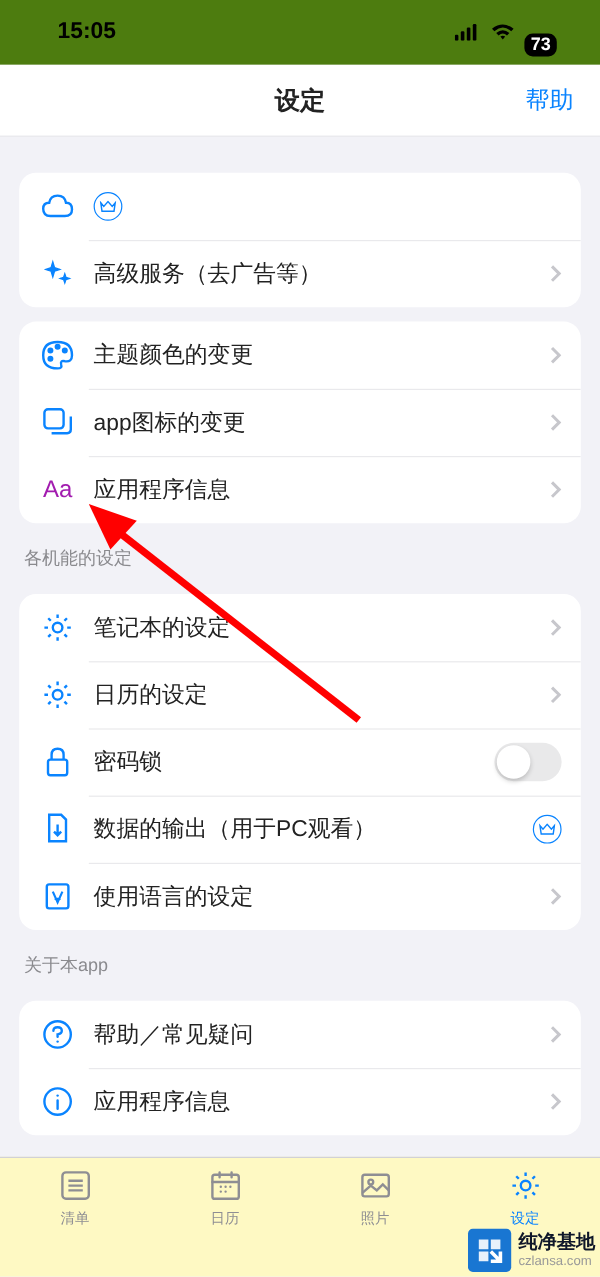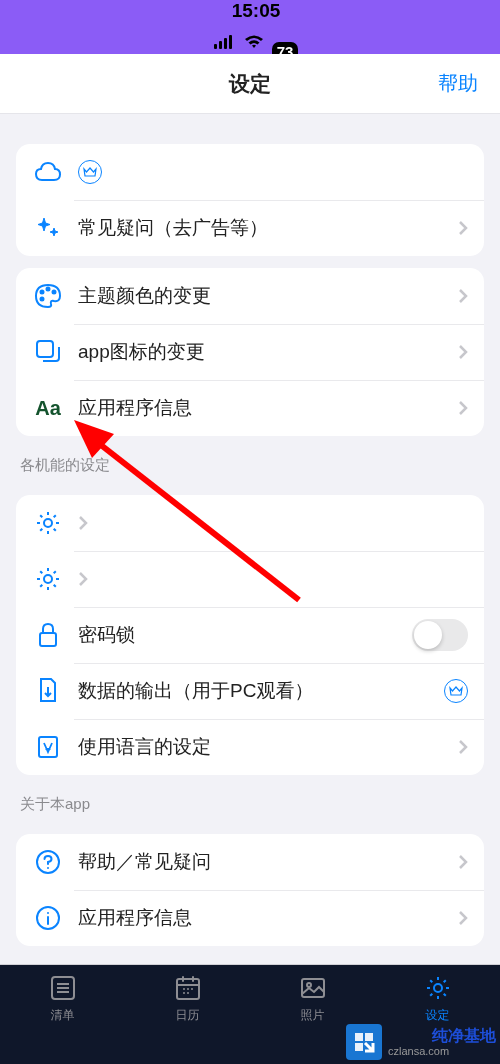--- a/index.html
+++ b/index.html
@@ -10,24 +10,23 @@
       font-family: -apple-system, "PingFang SC", sans-serif;
       position: relative;
       overflow: hidden;
     }
     .status-bar {
       height: 54px;
       display: flex;
       justify-content: space-between;
       align-items: center;
       padding: 0 36px 0 48px;
-      background: #8b5cf6;
+      background: #4d7c0f;
       font-weight: 600;
       font-size: 19px;
-      flex-direction: column;
     }
     .status-right { display: flex; align-items: center; gap: 8px; }
     .battery {
       display: flex; align-items: center;
       font-size: 15px; font-weight: 700;
       background: #000; color: #fff;
       padding: 1px 5px; border-radius: 7px;
       position: relative;
       margin-top: 20px;
     }
@@ -89,21 +88,21 @@
       width: 56px; height: 32px; background: #e9e9ea;
       border-radius: 16px; position: relative;
     }
     .switch-knob {
       width: 28px; height: 28px; background: #fff;
       border-radius: 50%; position: absolute; top: 2px; left: 2px;
       box-shadow: 0 2px 4px rgba(0,0,0,0.2);
     }
     .tab-bar {
       position: absolute; bottom: 0; left: 0; right: 0;
-      height: 100px; background: #0f172a;
+      height: 100px; background: #fef9c3;
       border-top: 1px solid #d1d1d6;
       display: flex; padding-top: 8px;
     }
     .tab {
       flex: 1; display: flex; flex-direction: column;
       align-items: center; gap: 4px;
       color: #8e8e93;
     }
     .tab.active { color: #0a84ff; }
     .tab-icon { width: 30px; height: 30px; display: flex; align-items: center; justify-content: center; }
@@ -121,21 +120,21 @@
       z-index: 20;
     }
     .wm-logo {
       width: 36px; height: 36px;
       background: #1976d2;
       border-radius: 4px;
       display: flex; align-items: center; justify-content: center;
       color: #fff; font-weight: 700;
     }
     .wm-text { display: flex; flex-direction: column; line-height: 1.2; }
-    .wm-text .t1 { color: #1d4ed8; font-weight: 600; font-size: 16px; margin-left: 44px; }
+    .wm-text .t1 { color: #0f172a; font-weight: 600; font-size: 16px; }
     .wm-text .t2 { color: #999; font-size: 11px; }
   </style>
 </head>
 <body>
 
 <div class="status-bar">
   <span>15:05</span>
   <div class="status-right">
     <svg width="22" height="14" viewBox="0 0 22 14">
         <rect x="0" y="9" width="3" height="5" rx="1" fill="#000"></rect>
@@ -170,21 +169,21 @@
           </svg>
       </span>
     </div>
     <div class="row">
       <span class="row-icon">
         <svg width="26" height="26" viewBox="0 0 26 26" fill="#0a84ff">
             <path d="M9 3 L10.5 8 L15 9.5 L10.5 11 L9 16 L7.5 11 L3 9.5 L7.5 8 Z"></path>
             <path d="M19 13 L20 16 L23 17 L20 18 L19 21 L18 18 L15 17 L18 16 Z"></path>
           </svg>
       </span>
-      <span class="row-label">常见疑问（去广告等）</span>
+      <span class="row-label">高级服务（去广告等）</span>
       <span class="row-accessory chevron">
         <svg width="10" height="16" viewBox="0 0 10 16" fill="none" stroke="#c7c7cc" stroke-width="2.5">
             <path d="M2 2 L8 8 L2 14"></path>
           </svg>
       </span>
     </div>
   </div>
 
   <div class="card">
     <div class="row">
@@ -212,52 +211,54 @@
           </svg>
       </span>
       <span class="row-label">app图标的变更</span>
       <span class="row-accessory chevron">
           <svg width="10" height="16" viewBox="0 0 10 16" fill="none" stroke="#c7c7cc" stroke-width="2.5">
             <path d="M2 2 L8 8 L2 14"></path>
           </svg>
         </span>
     </div>
     <div class="row">
-      <span class="row-icon" style="font-size:20px;font-weight:700;color:#14532d">Aa</span>
+      <span class="row-icon" style="font-size:20px;font-weight:400;color:#a21caf">Aa</span>
       <span class="row-label">应用程序信息</span>
       <span class="row-accessory chevron">
           <svg width="10" height="16" viewBox="0 0 10 16" fill="none" stroke="#c7c7cc" stroke-width="2.5">
             <path d="M2 2 L8 8 L2 14"></path>
           </svg>
         </span>
     </div>
   </div>
 
   <div class="section-header">各机能的设定</div>
   <div class="card">
     <div class="row">
       <span class="row-icon">
         <svg width="26" height="26" viewBox="0 0 26 26" fill="none" stroke="#0a84ff" stroke-width="2">
             <circle cx="13" cy="13" r="4"></circle>
             <path d="M13 2 L13 5 M13 21 L13 24 M24 13 L21 13 M5 13 L2 13 M20.8 5.2 L18.7 7.3 M7.3 18.7 L5.2 20.8 M20.8 20.8 L18.7 18.7 M7.3 7.3 L5.2 5.2"></path>
           </svg>
       </span>
+      <span class="row-label">笔记本的设定</span>
       <span class="row-accessory chevron">
           <svg width="10" height="16" viewBox="0 0 10 16" fill="none" stroke="#c7c7cc" stroke-width="2.5">
             <path d="M2 2 L8 8 L2 14"></path>
           </svg>
         </span>
     </div>
     <div class="row">
       <span class="row-icon">
         <svg width="26" height="26" viewBox="0 0 26 26" fill="none" stroke="#0a84ff" stroke-width="2">
             <circle cx="13" cy="13" r="4"></circle>
             <path d="M13 2 L13 5 M13 21 L13 24 M24 13 L21 13 M5 13 L2 13 M20.8 5.2 L18.7 7.3 M7.3 18.7 L5.2 20.8 M20.8 20.8 L18.7 18.7 M7.3 7.3 L5.2 5.2"></path>
           </svg>
       </span>
+      <span class="row-label">日历的设定</span>
       <span class="row-accessory chevron">
           <svg width="10" height="16" viewBox="0 0 10 16" fill="none" stroke="#c7c7cc" stroke-width="2.5">
             <path d="M2 2 L8 8 L2 14"></path>
           </svg>
         </span>
     </div>
     <div class="row">
       <span class="row-icon">
         <svg width="22" height="28" viewBox="0 0 22 28" fill="none" stroke="#0a84ff" stroke-width="2">
             <rect x="3" y="12" width="16" height="13" rx="2"></rect>

